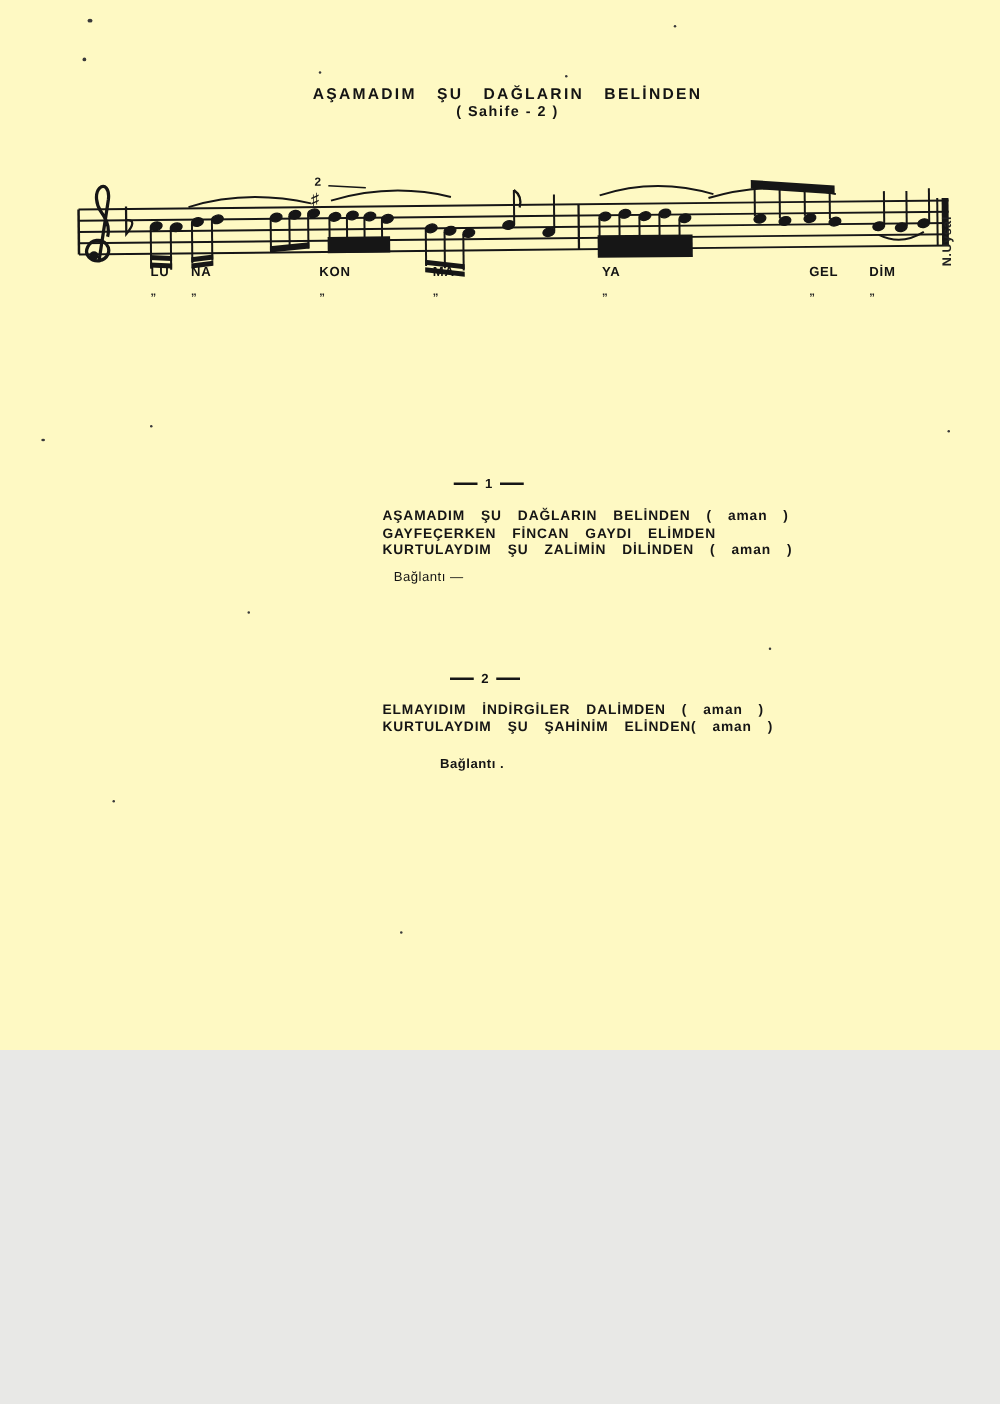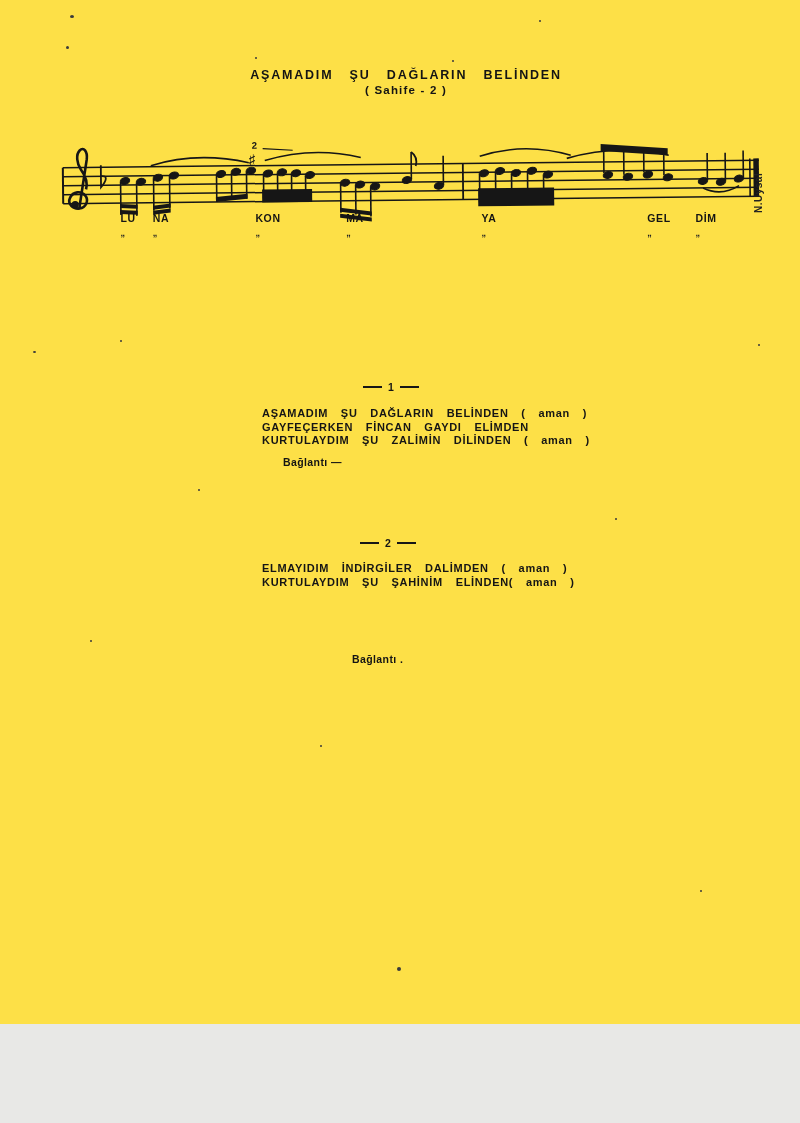--- a/index.html
+++ b/index.html
@@ -1,18 +1,18 @@
 <!DOCTYPE html>
 <html><head>
 <meta charset="utf-8">
 <style>
   html,body{margin:0;padding:0;background:#e8e8e6;}
   .page{
-    position:relative;width:800px;height:1024px;margin:0 auto;
-    background:#fde047;color:#141414;overflow:hidden;
+    position:relative;width:800px;height:840px;margin:0 auto;
+    background:#fef9c3;color:#141414;overflow:hidden;
     font-family:"Liberation Sans", sans-serif;
   }
   
   .title-block{position:absolute;top:68px;left:0;width:812px;text-align:center;}
   .title-line{font-size:12.5px;font-weight:700;letter-spacing:1.8px;word-spacing:11px;}
   .subtitle-line{font-size:11.5px;font-weight:700;letter-spacing:1.2px;margin-top:2px;}
   
   .staff-wrap{position:absolute;left:55px;top:138px;width:712px;height:112px;}
   .staff-wrap svg{display:block;}
   .credit-vertical{
@@ -25,27 +25,27 @@
     position:absolute;top:213px;transform:translateX(-50%);
     text-align:left;font-weight:700;font-size:10.5px;letter-spacing:.6px;line-height:11px;
   }
   .lyric .ditto{display:block;font-size:9px;margin-top:4px;letter-spacing:0;color:#222;}
   
   .verse-marker{position:absolute;display:flex;align-items:center;gap:6px;font-weight:700;font-size:10.5px;}
   .marker-dash{display:inline-block;width:19px;height:2.5px;background:#161616;}
   
   .verse{
     position:absolute;font-size:11px;font-weight:700;letter-spacing:.7px;word-spacing:9px;
-    line-height:13.6px;white-space:nowrap;color:#151515;
+    line-height:13.6px;white-space:nowrap;color:#151515;margin-left:44px;
   }
   .baglanti-label{
+    position:absolute;font-size:10.5px;font-weight:400;letter-spacing:.4px;white-space:nowrap;margin-left:32px;
+  }
+  .baglanti-note{
     position:absolute;font-size:10.5px;font-weight:700;letter-spacing:.4px;white-space:nowrap;
-  }
-  .baglanti-note{
-    position:absolute;font-size:10.5px;font-weight:700;letter-spacing:.4px;white-space:nowrap;margin-top:48px;
   }
   
   .speckle{position:absolute;border-radius:50%;background:#3a3a3a;}
 </style>
 </head>
 <body>
 
 <div class="page">
 
   <div class="title-block">

